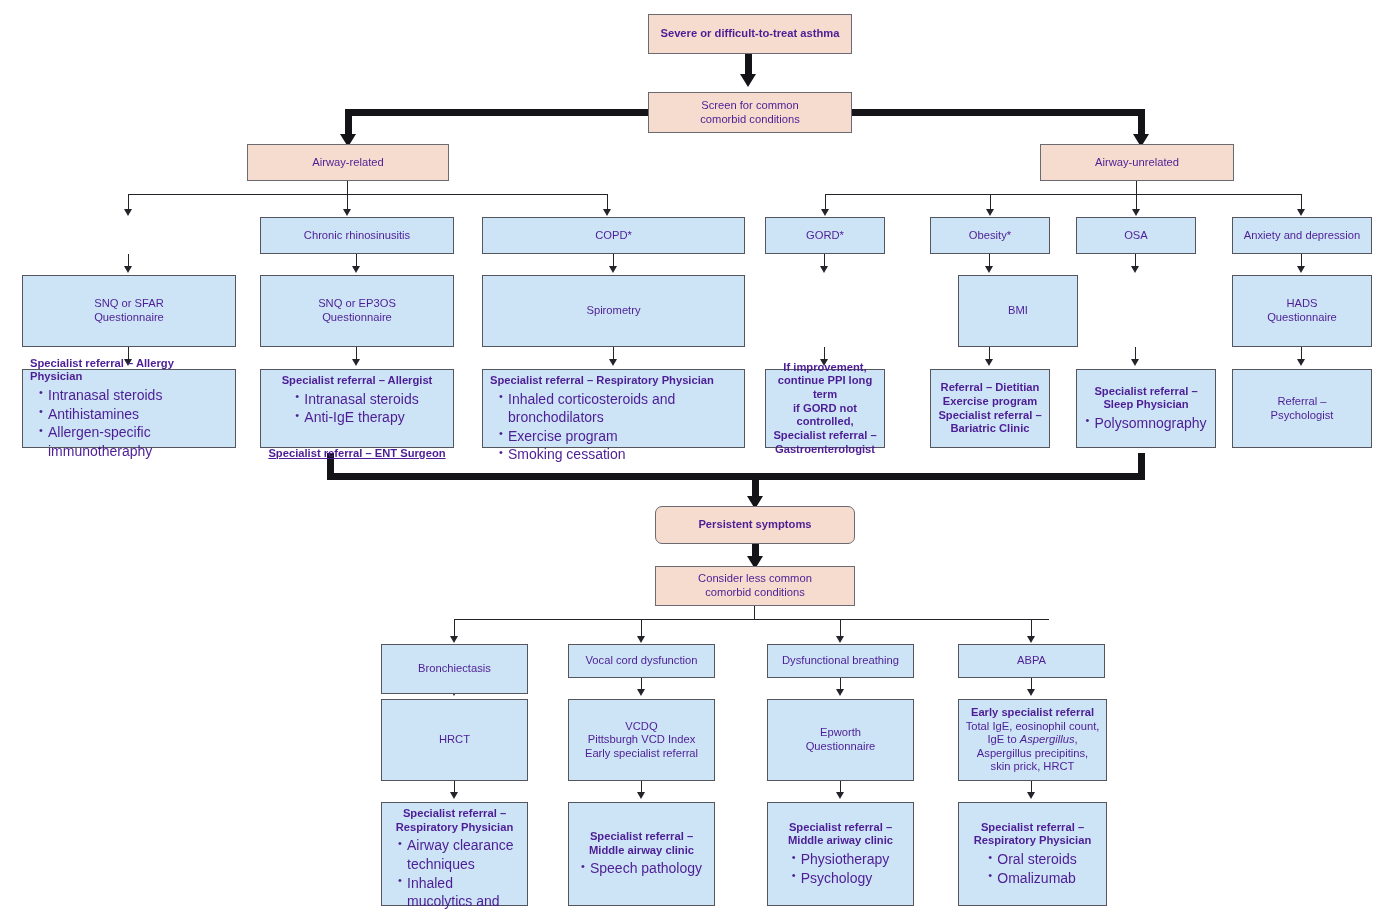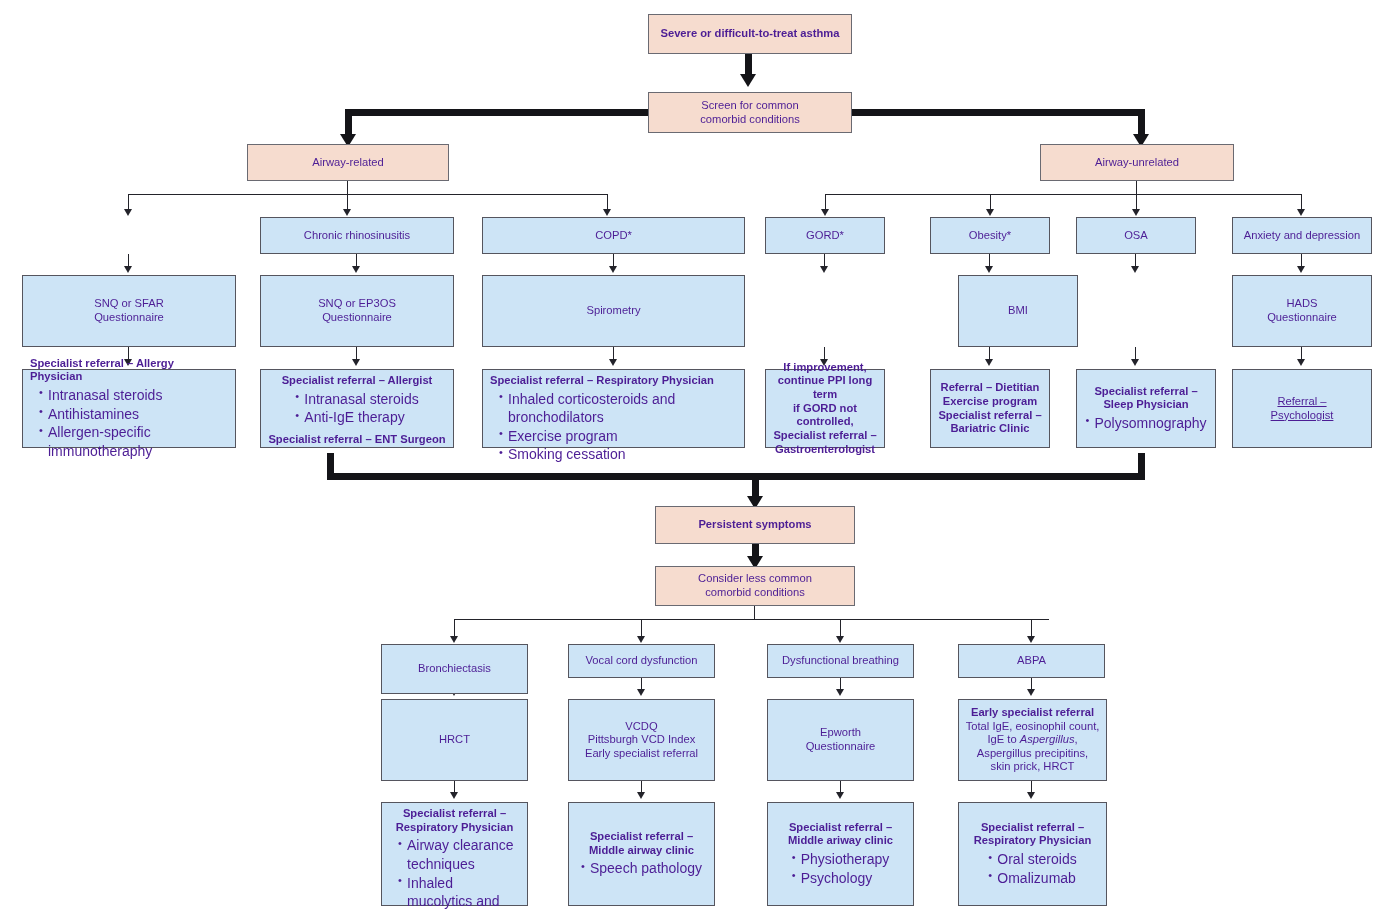--- a/index.html
+++ b/index.html
@@ -151,21 +151,21 @@
   </div>
   <div class="ln thin" style="left:356px; top:347px; width:1.4px; height:15px;"></div>
   <div class="arrow" style="left:352px; top:359px;"></div>
 
   <div class="node blue padl" style="left:260px; top:369px; width:194px; height:79px; justify-content:flex-start;">
     <div class="ttl head">Specialist referral – Allergist</div>
     <ul class="bul ctr">
       <li>Intranasal steroids</li>
       <li>Anti-IgE therapy</li>
     </ul>
-    <div class="ttl head" style="margin-top:6px;">Specialist referral – ENT Surgeon</div>
+    <div class="ttl head" style="margin-top:20px;text-decoration:underline;">Specialist referral – ENT Surgeon</div>
   </div>
 
   <div class="node blue pad" style="left:482px; top:217px; width:263px; height:37px;">
     <div class="ttl">COPD*</div>
   </div>
   <div class="ln thin" style="left:613px; top:254px; width:1.4px; height:15px;"></div>
   <div class="arrow" style="left:609px; top:266px;"></div>
 
   <div class="node blue pad" style="left:482px; top:275px; width:263px; height:72px;">
     <div class="lines">Spirometry</div>
@@ -241,32 +241,32 @@
   <div class="ln thin" style="left:1301px; top:254px; width:1.4px; height:15px;"></div>
   <div class="arrow" style="left:1297px; top:266px;"></div>
 
   <div class="node blue pad" style="left:1232px; top:275px; width:140px; height:72px;">
     <div class="ttl">HADS</div>
     <div class="ttl">Questionnaire</div>
   </div>
   <div class="ln thin" style="left:1301px; top:347px; width:1.4px; height:15px;"></div>
   <div class="arrow" style="left:1297px; top:359px;"></div>
 
-  <div class="node blue pad" style="left:1232px; top:369px; width:140px; height:79px;text-decoration:underline;">
+  <div class="node blue pad" style="left:1232px; top:369px; width:140px; height:79px;">
     <div class="ttl">Referral –</div>
     <div class="ttl">Psychologist</div>
   </div>
 
   <div class="ln" style="left:327px; top:453px; width:7px; height:27px;"></div>
   <div class="ln" style="left:1138px; top:453px; width:7px; height:27px;"></div>
   <div class="ln" style="left:327px; top:473px; width:818px; height:7px;"></div>
   <div class="ln" style="left:752px; top:473px; width:7px; height:28px;"></div>
   <div class="arrow fat" style="left:747px; top:496px;"></div>
 
-  <div class="node pink pad" style="left:655px; top:506px; width:200px; height:38px;">
+  <div class="node pink pad" style="left:655px; top:506px; width:200px; height:38px;border-radius:7px;">
     <div class="ttl bold">Persistent symptoms</div>
   </div>
 
   <div class="ln" style="left:752px; top:544px; width:7px; height:17px;"></div>
   <div class="arrow fat" style="left:747px; top:556px;"></div>
 
   <div class="node pink pad" style="left:655px; top:566px; width:200px; height:40px;">
     <div class="ttl">Consider less common</div>
     <div class="ttl">comorbid conditions</div>
   </div>

